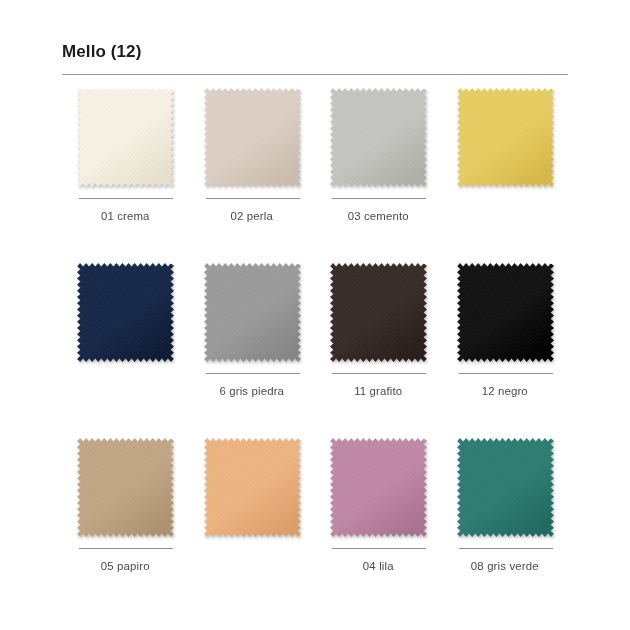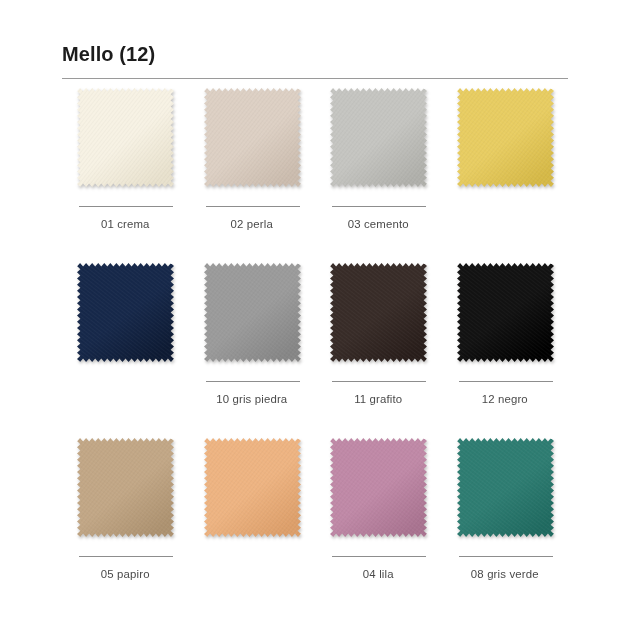--- a/index.html
+++ b/index.html
@@ -24,21 +24,21 @@
   }
 
   
   .header {
     position: absolute;
     left: 62px;
     top: 42px;
     width: 506px;
   }
   .header-title {
-    font-size: 20px;
+    font-size: 17px;
     font-weight: bold;
     color: #1c1c1c;
     letter-spacing: 0.1px;
     line-height: 1.2;
     margin: 0;
     padding-bottom: 12px;
   }
   .header-rule {
     height: 1px;
     width: 100%;
@@ -85,21 +85,21 @@
   }
   .swatch svg {
     display: block;
     width: 100%;
     height: 100%;
   }
 
   
   .caption {
     width: 100px;
-    margin-top: 16px;
+    margin-top: 8px;
     display: flex;
     flex-direction: column;
     align-items: center;
   }
   .cap-rule {
     width: 94px;
     height: 1px;
     background: #8d8d8d;
     margin-left: 2px;
   }
@@ -265,21 +265,21 @@
                     <path d="M0 0 L3 0" stroke="#fff" stroke-opacity="0.07" stroke-width="1"></path>
                   </pattern>
                 </defs>
                 <path d="M 0.00 3.40 L 3.03 0.00 L 6.06 3.40 L 9.09 0.00 L 12.13 3.40 L 15.16 0.00 L 18.19 3.40 L 21.22 0.00 L 24.25 3.40 L 27.28 0.00 L 30.31 3.40 L 33.34 0.00 L 36.38 3.40 L 39.41 0.00 L 42.44 3.40 L 45.47 0.00 L 48.50 3.40 L 51.53 0.00 L 54.56 3.40 L 57.59 0.00 L 60.63 3.40 L 63.66 0.00 L 66.69 3.40 L 69.72 0.00 L 72.75 3.40 L 75.78 0.00 L 78.81 3.40 L 81.84 0.00 L 84.88 3.40 L 87.91 0.00 L 90.94 3.40 L 93.97 0.00 L 93.60 0.00 L 97.00 3.09 L 93.60 6.19 L 97.00 9.28 L 93.60 12.38 L 97.00 15.47 L 93.60 18.56 L 97.00 21.66 L 93.60 24.75 L 97.00 27.84 L 93.60 30.94 L 97.00 34.03 L 93.60 37.13 L 97.00 40.22 L 93.60 43.31 L 97.00 46.41 L 93.60 49.50 L 97.00 52.59 L 93.60 55.69 L 97.00 58.78 L 93.60 61.88 L 97.00 64.97 L 93.60 68.06 L 97.00 71.16 L 93.60 74.25 L 97.00 77.34 L 93.60 80.44 L 97.00 83.53 L 93.60 86.63 L 97.00 89.72 L 93.60 92.81 L 97.00 95.91 L 97.00 95.60 L 93.97 99.00 L 90.94 95.60 L 87.91 99.00 L 84.88 95.60 L 81.84 99.00 L 78.81 95.60 L 75.78 99.00 L 72.75 95.60 L 69.72 99.00 L 66.69 95.60 L 63.66 99.00 L 60.63 95.60 L 57.59 99.00 L 54.56 95.60 L 51.53 99.00 L 48.50 95.60 L 45.47 99.00 L 42.44 95.60 L 39.41 99.00 L 36.38 95.60 L 33.34 99.00 L 30.31 95.60 L 27.28 99.00 L 24.25 95.60 L 21.22 99.00 L 18.19 95.60 L 15.16 99.00 L 12.13 95.60 L 9.09 99.00 L 6.06 95.60 L 3.03 99.00 L 3.40 99.00 L 0.00 95.91 L 3.40 92.81 L 0.00 89.72 L 3.40 86.63 L 0.00 83.53 L 3.40 80.44 L 0.00 77.34 L 3.40 74.25 L 0.00 71.16 L 3.40 68.06 L 0.00 64.97 L 3.40 61.88 L 0.00 58.78 L 3.40 55.69 L 0.00 52.59 L 3.40 49.50 L 0.00 46.41 L 3.40 43.31 L 0.00 40.22 L 3.40 37.13 L 0.00 34.03 L 3.40 30.94 L 0.00 27.84 L 3.40 24.75 L 0.00 21.66 L 3.40 18.56 L 0.00 15.47 L 3.40 12.38 L 0.00 9.28 L 3.40 6.19 L 0.00 3.09 Z" fill="url(#g1_1)"></path>
                 <path d="M 0.00 3.40 L 3.03 0.00 L 6.06 3.40 L 9.09 0.00 L 12.13 3.40 L 15.16 0.00 L 18.19 3.40 L 21.22 0.00 L 24.25 3.40 L 27.28 0.00 L 30.31 3.40 L 33.34 0.00 L 36.38 3.40 L 39.41 0.00 L 42.44 3.40 L 45.47 0.00 L 48.50 3.40 L 51.53 0.00 L 54.56 3.40 L 57.59 0.00 L 60.63 3.40 L 63.66 0.00 L 66.69 3.40 L 69.72 0.00 L 72.75 3.40 L 75.78 0.00 L 78.81 3.40 L 81.84 0.00 L 84.88 3.40 L 87.91 0.00 L 90.94 3.40 L 93.97 0.00 L 93.60 0.00 L 97.00 3.09 L 93.60 6.19 L 97.00 9.28 L 93.60 12.38 L 97.00 15.47 L 93.60 18.56 L 97.00 21.66 L 93.60 24.75 L 97.00 27.84 L 93.60 30.94 L 97.00 34.03 L 93.60 37.13 L 97.00 40.22 L 93.60 43.31 L 97.00 46.41 L 93.60 49.50 L 97.00 52.59 L 93.60 55.69 L 97.00 58.78 L 93.60 61.88 L 97.00 64.97 L 93.60 68.06 L 97.00 71.16 L 93.60 74.25 L 97.00 77.34 L 93.60 80.44 L 97.00 83.53 L 93.60 86.63 L 97.00 89.72 L 93.60 92.81 L 97.00 95.91 L 97.00 95.60 L 93.97 99.00 L 90.94 95.60 L 87.91 99.00 L 84.88 95.60 L 81.84 99.00 L 78.81 95.60 L 75.78 99.00 L 72.75 95.60 L 69.72 99.00 L 66.69 95.60 L 63.66 99.00 L 60.63 95.60 L 57.59 99.00 L 54.56 95.60 L 51.53 99.00 L 48.50 95.60 L 45.47 99.00 L 42.44 95.60 L 39.41 99.00 L 36.38 95.60 L 33.34 99.00 L 30.31 95.60 L 27.28 99.00 L 24.25 95.60 L 21.22 99.00 L 18.19 95.60 L 15.16 99.00 L 12.13 95.60 L 9.09 99.00 L 6.06 95.60 L 3.03 99.00 L 3.40 99.00 L 0.00 95.91 L 3.40 92.81 L 0.00 89.72 L 3.40 86.63 L 0.00 83.53 L 3.40 80.44 L 0.00 77.34 L 3.40 74.25 L 0.00 71.16 L 3.40 68.06 L 0.00 64.97 L 3.40 61.88 L 0.00 58.78 L 3.40 55.69 L 0.00 52.59 L 3.40 49.50 L 0.00 46.41 L 3.40 43.31 L 0.00 40.22 L 3.40 37.13 L 0.00 34.03 L 3.40 30.94 L 0.00 27.84 L 3.40 24.75 L 0.00 21.66 L 3.40 18.56 L 0.00 15.47 L 3.40 12.38 L 0.00 9.28 L 3.40 6.19 L 0.00 3.09 Z" fill="url(#p1_1)"></path>
               </svg>
             </div>
           </div>
           <div class="caption">
             <div class="cap-rule"></div>
-            <div class="cap-label">10 gris piedra</div>
+            <div class="cap-label">6 gris piedra</div>
           </div>
         </div>
         <div class="cell">
           <div class="swatch-wrap">
             <div class="swatch">
               <svg viewBox="0 0 97 99" xmlns="http://www.w3.org/2000/svg">
                 <defs>
                   <linearGradient id="g1_2" x1="0" y1="0" x2="0.75" y2="1">
                     <stop offset="0%" stop-color="#382c28"></stop>
                     <stop offset="58%" stop-color="#382c28"></stop>

